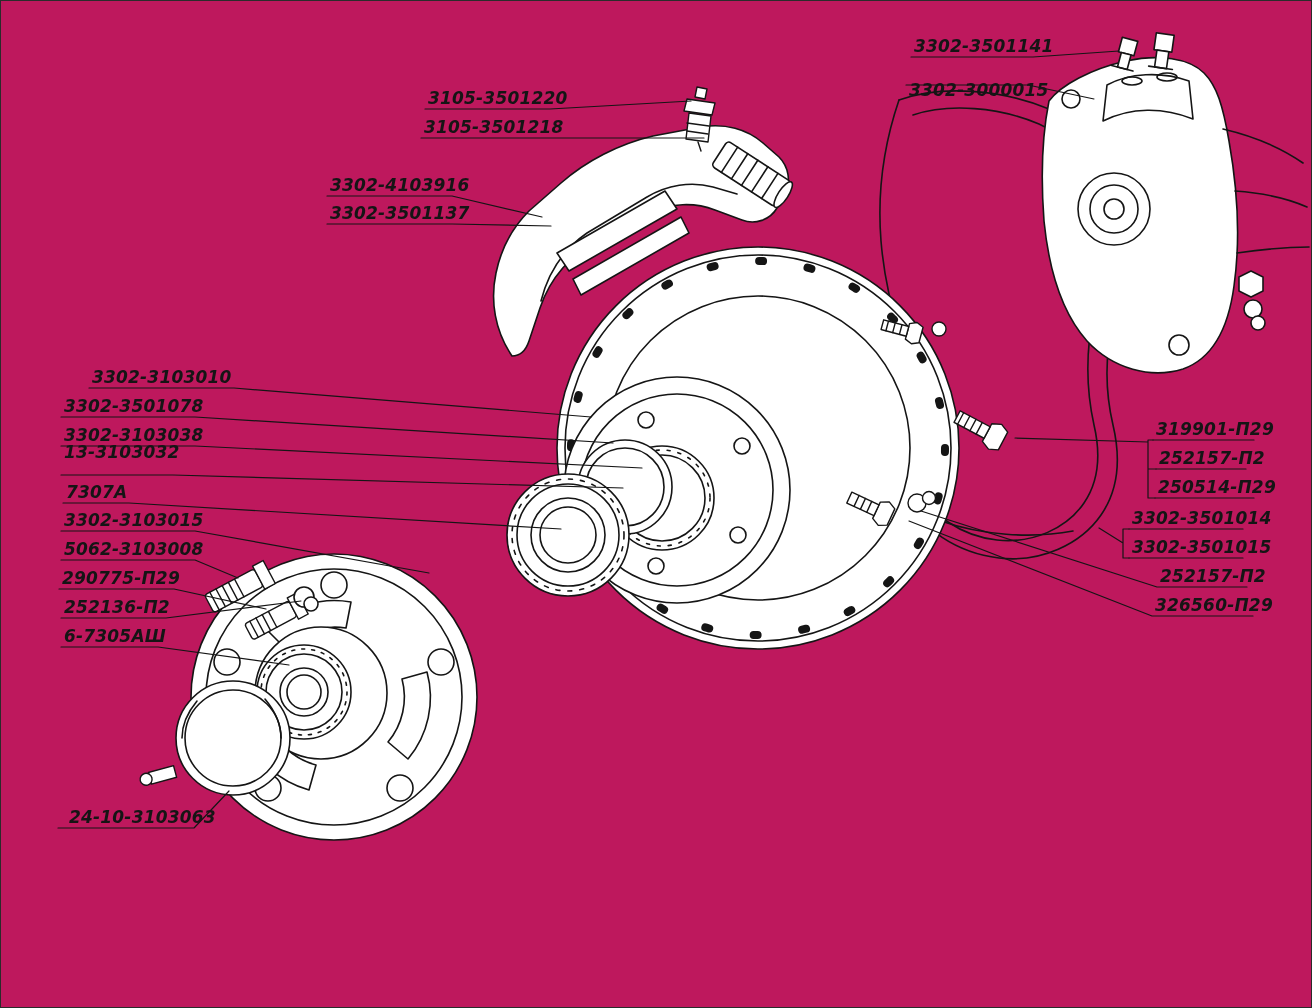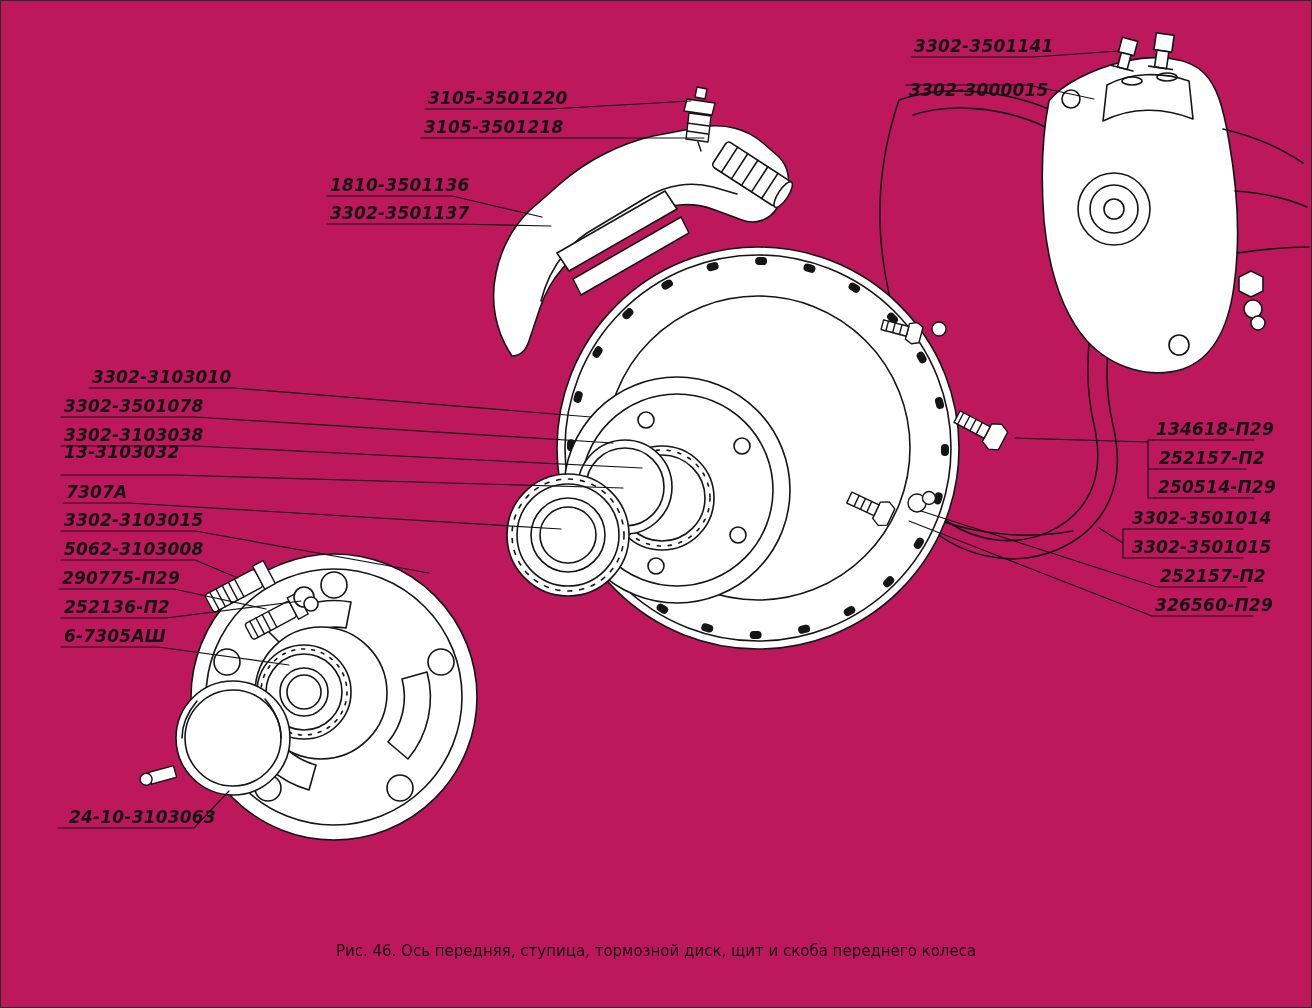--- a/index.html
+++ b/index.html
@@ -247,35 +247,34 @@
 
         <path d="M 1252,615 L 1151,615 L 908,520"></path>
       </g>
     </g>
   </svg>
 
   <div class="lbl" style="left:913px;top:36px">3302-3501141</div>
   <div class="lbl" style="left:908px;top:80px">3302-3000015</div>
   <div class="lbl" style="left:427px;top:88px">3105-3501220</div>
   <div class="lbl" style="left:423px;top:117px">3105-3501218</div>
-  <div class="lbl" style="left:329px;top:175px">1810-3501136</div>
+  <div class="lbl" style="left:329px;top:175px">3302-4103916</div>
   <div class="lbl" style="left:329px;top:203px">3302-3501137</div>
   <div class="lbl" style="left:91px;top:367px">3302-3103010</div>
   <div class="lbl" style="left:63px;top:396px">3302-3501078</div>
   <div class="lbl" style="left:63px;top:425px">3302-3103038</div>
   <div class="lbl" style="left:63px;top:442px">13-3103032</div>
   <div class="lbl" style="left:65px;top:482px">7307А</div>
   <div class="lbl" style="left:63px;top:510px">3302-3103015</div>
   <div class="lbl" style="left:63px;top:539px">5062-3103008</div>
   <div class="lbl" style="left:61px;top:568px">290775-П29</div>
   <div class="lbl" style="left:63px;top:597px">252136-П2</div>
   <div class="lbl" style="left:63px;top:626px">6-7305АШ</div>
   <div class="lbl" style="left:68px;top:807px">24-10-3103063</div>
-  <div class="lbl" style="left:1155px;top:419px">134618-П29</div>
+  <div class="lbl" style="left:1155px;top:419px">319901-П29</div>
   <div class="lbl" style="left:1158px;top:448px">252157-П2</div>
   <div class="lbl" style="left:1157px;top:477px">250514-П29</div>
   <div class="lbl" style="left:1131px;top:508px">3302-3501014</div>
   <div class="lbl" style="left:1131px;top:537px">3302-3501015</div>
   <div class="lbl" style="left:1159px;top:566px">252157-П2</div>
   <div class="lbl" style="left:1154px;top:595px">326560-П29</div>
 
-  <div class="caption">Рис. 46. Ось передняя, ступица, тормозной диск, щит и скоба переднего колеса</div>
 </div>
 
 </body></html>

